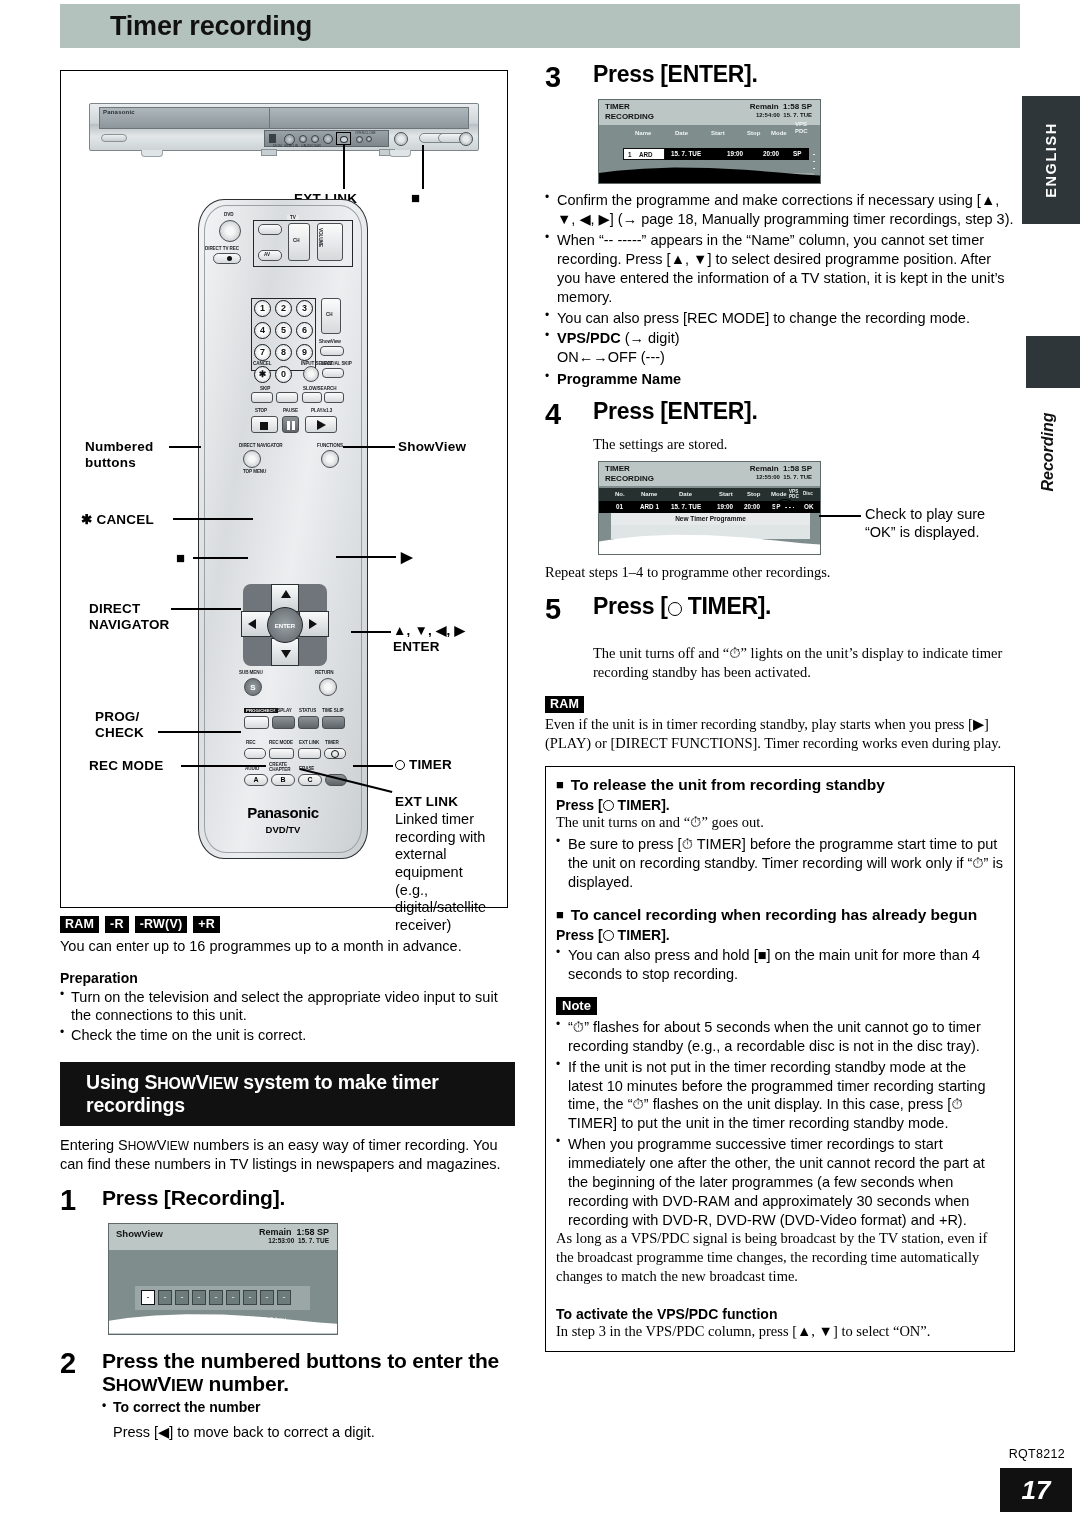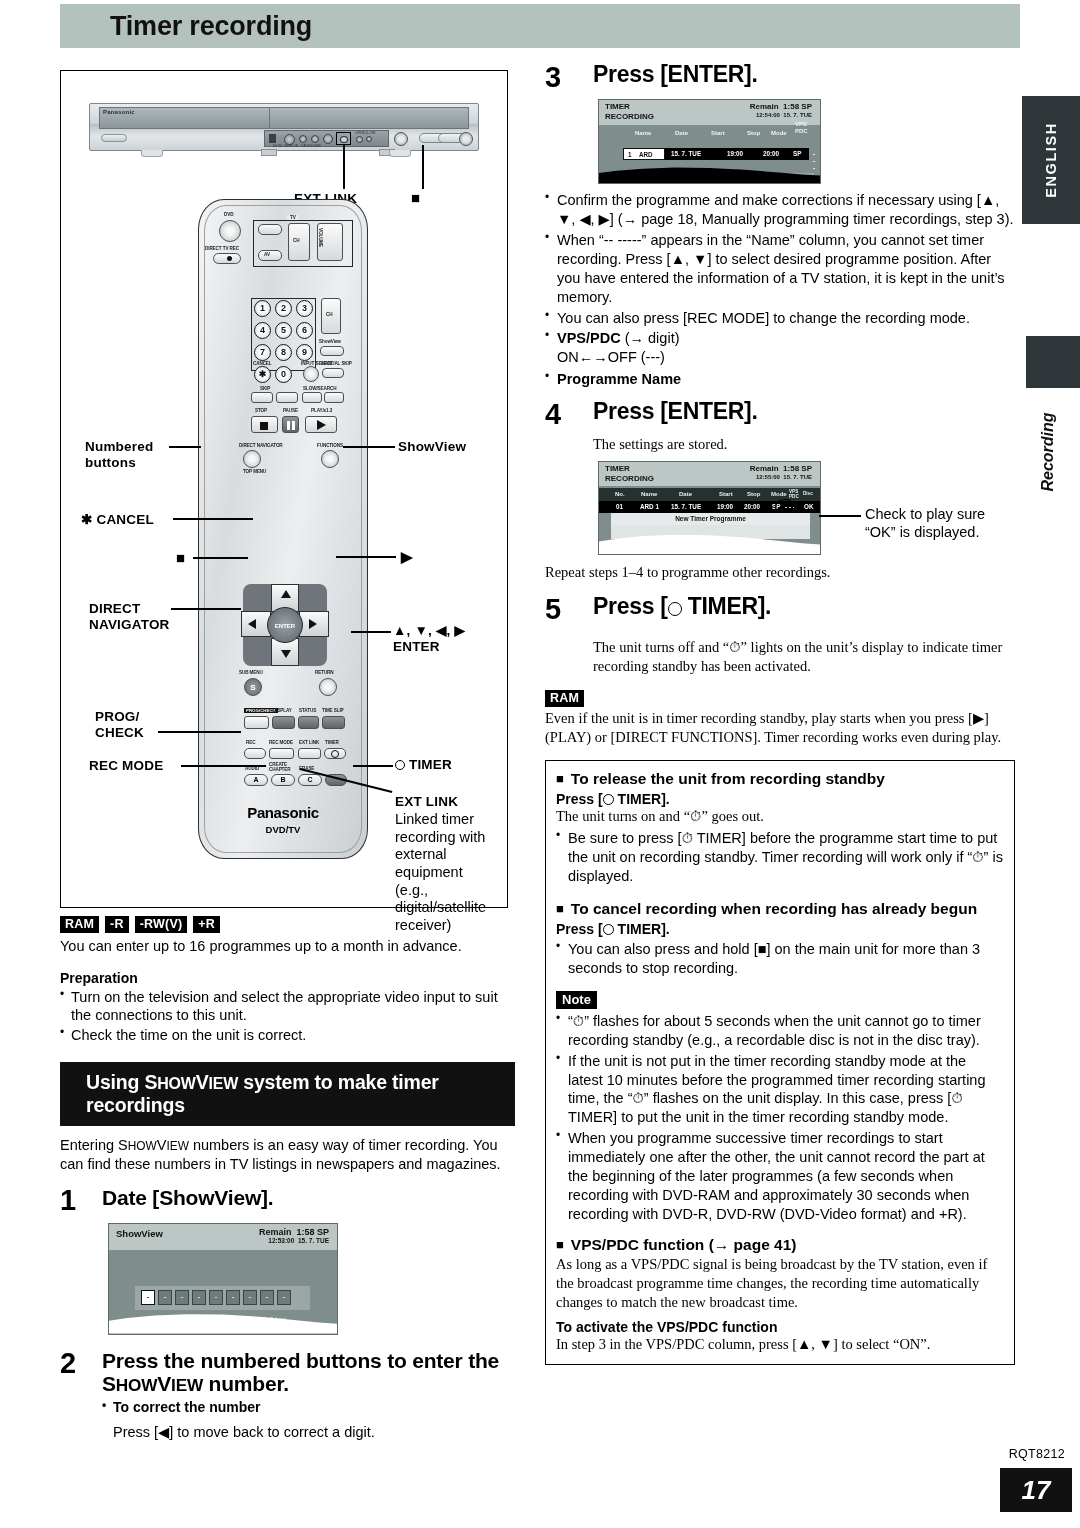--- a/index.html
+++ b/index.html
@@ -404,21 +404,21 @@
   </ul>
 
   <div class="sec-bar">
     <span>Using </span><span>S</span><span class="sc">HOW</span><span>V</span><span class="sc">IEW</span><span> system to make timer recordings</span>
   </div>
 
   <div class="body-txt" style="margin-top:10px;">Entering S<span class="sc">HOW</span>V<span class="sc">IEW</span> numbers is an easy way of timer recording. You can find these numbers in TV listings in newspapers and magazines.</div>
 
   <div class="step">
     <div class="num">1</div>
-    <div class="txt">Date [ShowView].</div>
+    <div class="txt">Press [Recording].</div>
   </div>
 
   <div class="osd" id="sv-screen">
     <div class="hdr">
       <div class="sv-title">ShowView</div>
       <div class="rem">
         <span>Remain</span>
         &nbsp;<span>1:58</span>
         <span>SP</span>
       </div>
@@ -566,54 +566,53 @@
     <div class="callout" style="left:320px;top:44px;width:140px;">Check to play sure “OK” is displayed.</div>
   </div>
 
   <div class="r-txt" style="margin-top:8px;">Repeat steps 1–4 to programme other recordings.</div>
 
   <div class="r-step" style="margin-top:12px;">
     <div class="num">5</div>
     <div class="txt">Press [<span style="display:inline-block;width:14px;height:14px;border:1.8px solid #000;border-radius:50%;position:relative;top:2px;"></span> TIMER].</div>
   </div>
   <div class="r-body">
-    <div class="r-txt" style="margin-top:14px;">The unit turns off and “⏱” lights on the unit’s display to indicate timer recording standby has been activated.</div>
+    <div class="r-txt" style="margin-top:20px;">The unit turns off and “⏱” lights on the unit’s display to indicate timer recording standby has been activated.</div>
   </div>
 
   <div style="margin-top:12px;">
     <span class="chip">RAM</span>
   </div>
   <div class="r-txt" style="margin-top:3px;">Even if the unit is in timer recording standby, play starts when you press [▶] (PLAY) or [DIRECT FUNCTIONS]. Timer recording works even during play.</div>
 
   <div class="boxed">
     <div class="sq-h">To release the unit from recording standby</div>
     <div class="bold-s" style="margin-top:3px;">Press [<span style="display:inline-block;width:11px;height:11px;border:1.4px solid #000;border-radius:50%;position:relative;top:1px;"></span> TIMER].</div>
     <div class="r-txt">The unit turns on and “⏱” goes out.</div>
     <ul class="rbul">
       <li>Be sure to press [⏱ TIMER] before the programme start time to put the unit on recording standby. Timer recording will work only if “⏱” is displayed.</li>
     </ul>
 
     <div class="sq-h" style="margin-top:14px;">To cancel recording when recording has already begun</div>
     <div class="bold-s" style="margin-top:3px;">Press [<span style="display:inline-block;width:11px;height:11px;border:1.4px solid #000;border-radius:50%;position:relative;top:1px;"></span> TIMER].</div>
     <ul class="rbul">
-      <li>You can also press and hold [■] on the main unit for more than 3 seconds to stop recording.</li>
+      <li>You can also press and hold [■] on the main unit for more than 4 seconds to stop recording.</li>
     </ul>
 
     <div style="margin-top:12px;">
       <span class="note-chip">Note</span>
     </div>
     <ul class="rbul">
       <li>“⏱” flashes for about 5 seconds when the unit cannot go to timer recording standby (e.g., a recordable disc is not in the disc tray).</li>
       <li>If the unit is not put in the timer recording standby mode at the latest 10 minutes before the programmed timer recording starting time, the “⏱” flashes on the unit display. In this case, press [⏱ TIMER] to put the unit in the timer recording standby mode.</li>
       <li>When you programme successive timer recordings to start immediately one after the other, the unit cannot record the part at the beginning of the later programmes (a few seconds when recording with DVD-RAM and approximately 30 seconds when recording with DVD-R, DVD-RW (DVD-Video format) and +R).</li>
     </ul>
 
-    <div class="sq-h" style="margin-top:13px;">VPS/PDC function (→ page 41)</div>
     <div class="r-txt">As long as a VPS/PDC signal is being broadcast by the TV station, even if the broadcast programme time changes, the recording time automatically changes to match the new broadcast time.</div>
-    <div class="bold-s" style="margin-top:8px;">To activate the VPS/PDC function</div>
+    <div class="bold-s" style="margin-top:20px;">To activate the VPS/PDC function</div>
     <div class="r-txt">In step 3 in the VPS/PDC column, press [▲, ▼] to select “ON”.</div>
   </div>
 </div>
 
 <div id="tab-english">
   <span>ENGLISH</span>
 </div>
 <div id="tab-recording"></div>
 <div id="tab-recording-label">
   <span>Recording</span>

